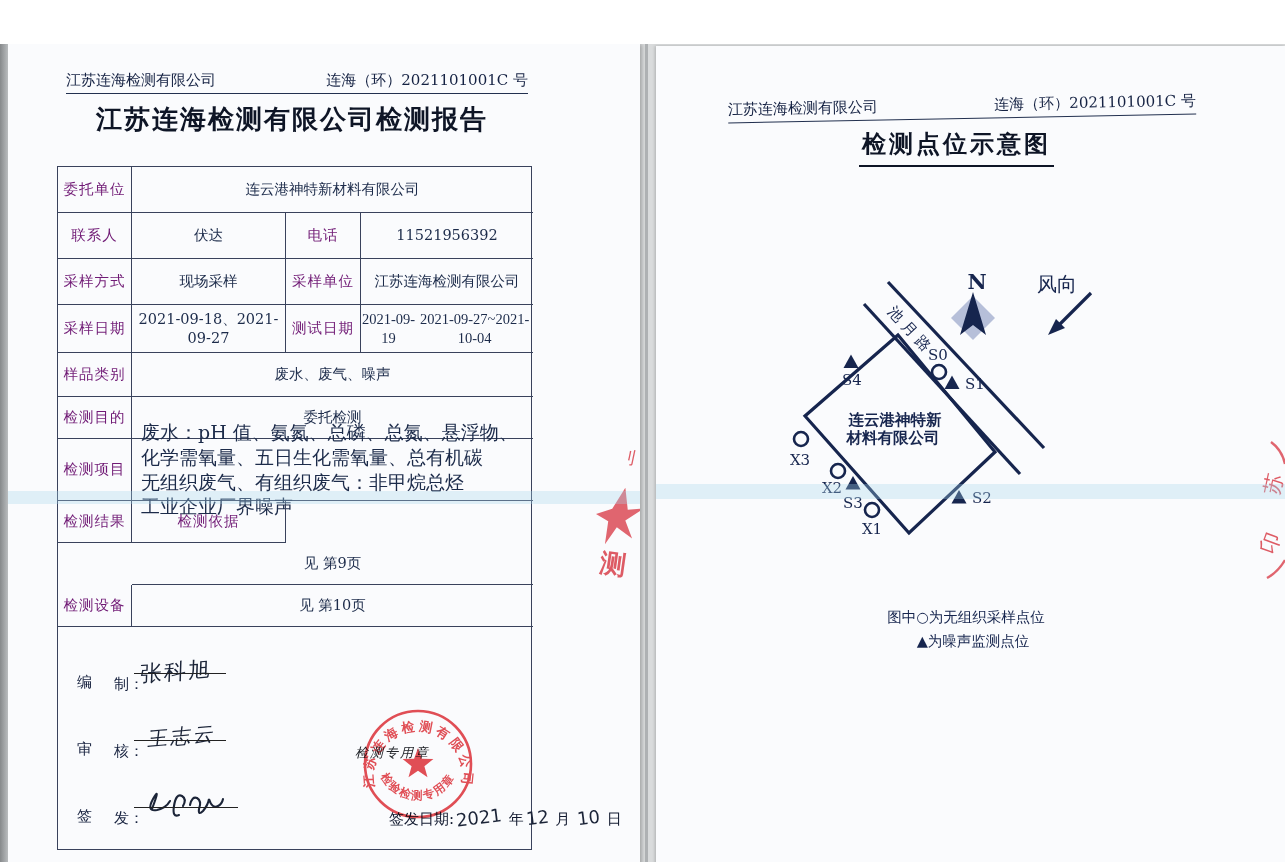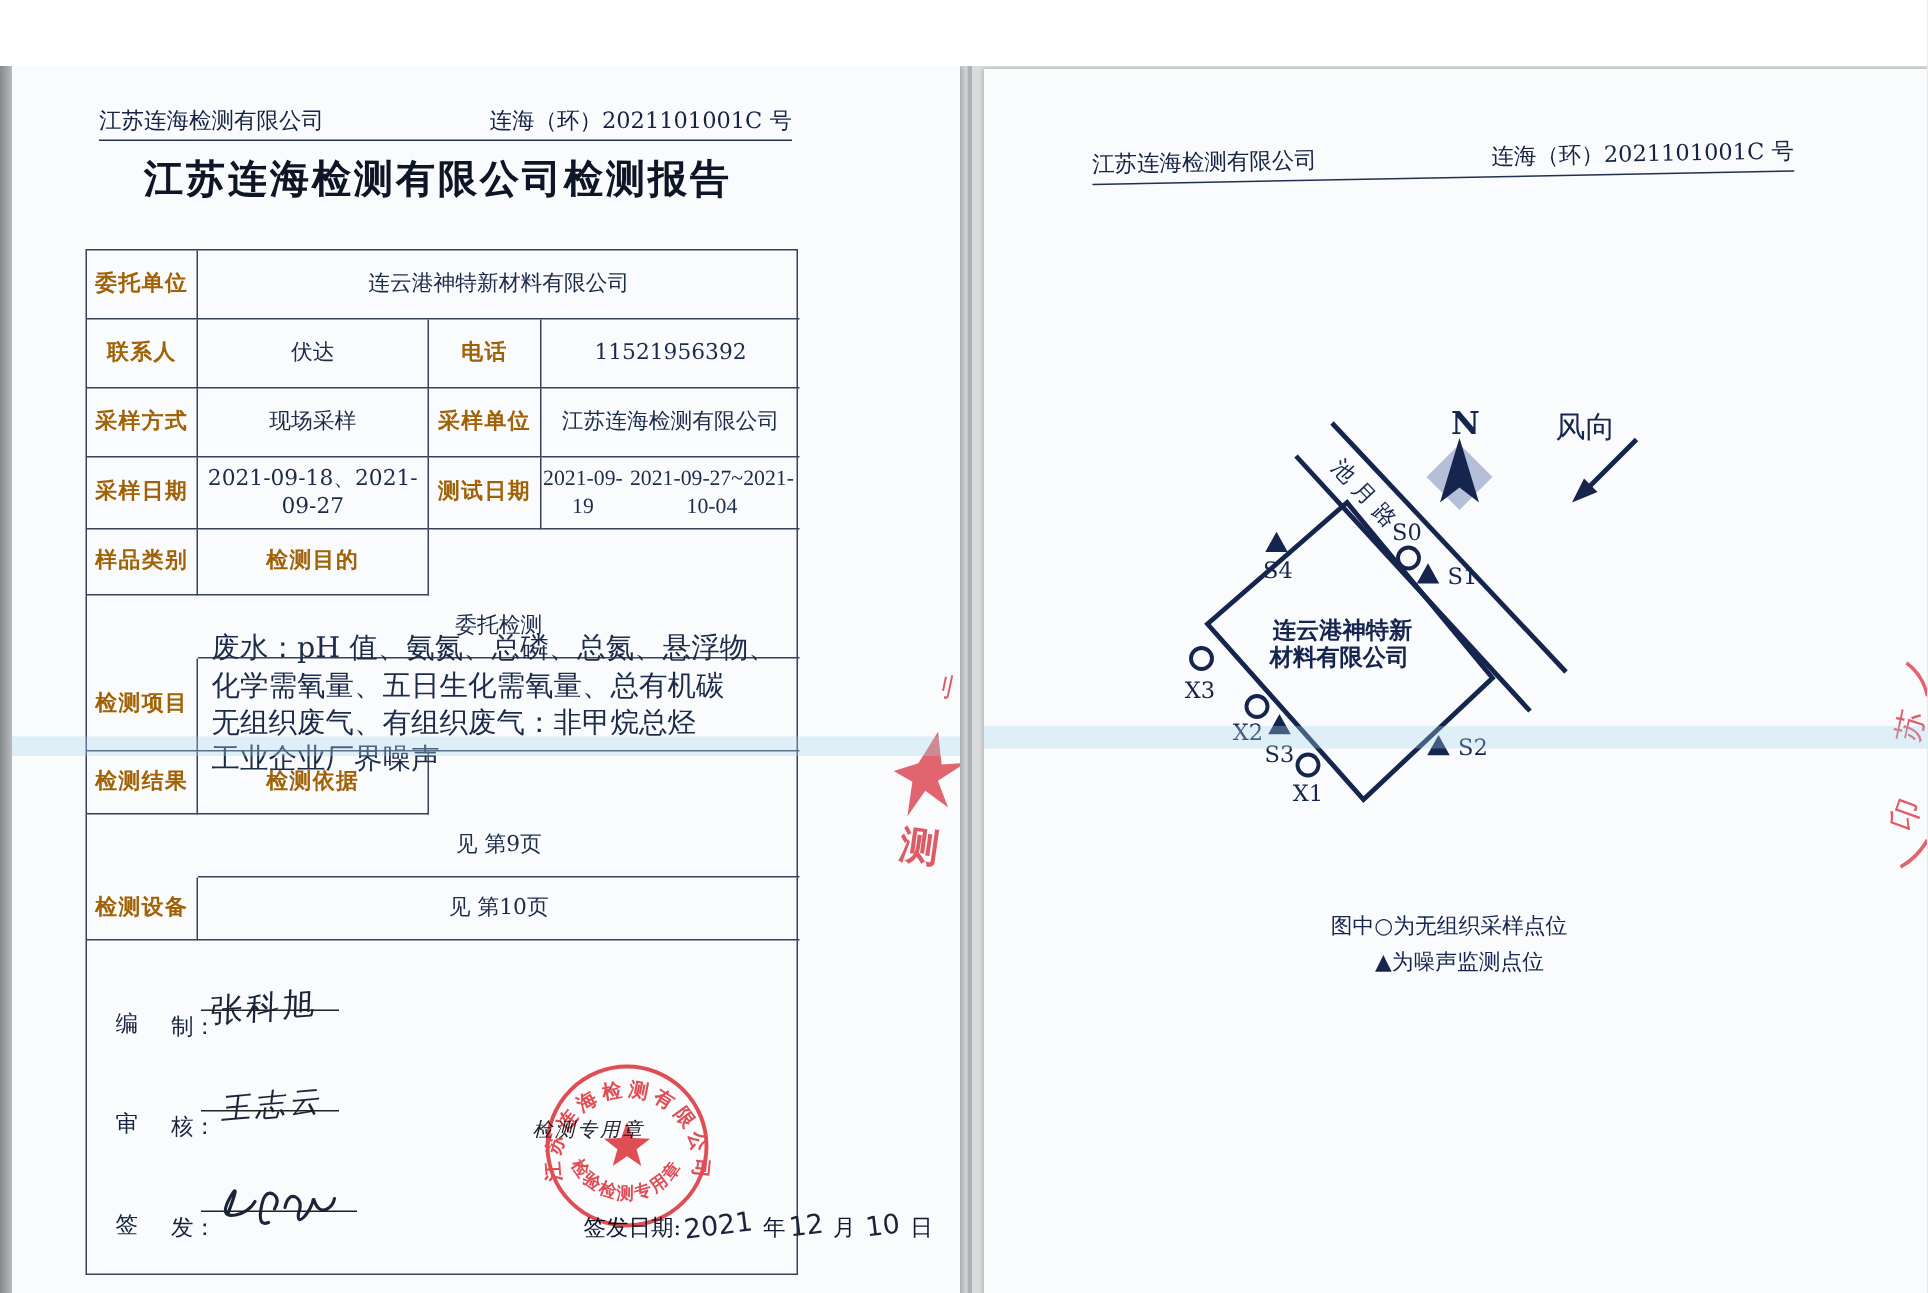--- a/index.html
+++ b/index.html
@@ -15,21 +15,21 @@
   .doc-title{position:absolute;text-align:center;font-size:26px;font-weight:bold;color:#0e1526;letter-spacing:2px;}
   .map-title{position:absolute;text-align:center;}
   .map-title span{display:inline-block;font-size:24px;font-weight:bold;letter-spacing:3px;color:#0e1526;border-bottom:2.2px solid #0e1526;padding:0 3px 5px;}
   
   .tbl{position:absolute;left:49px;top:122px;width:475px;height:684px;display:grid;
        grid-template-columns:74px 154px 75px 172px;
        grid-template-rows:46px 46px 46px 48px 44px 42px 62px 42px 42px 42px 224px;
        border:1.4px solid #39425c;box-sizing:border-box;font-size:14.5px;}
   .c{border-right:1.1px solid #39425c;border-bottom:1.1px solid #39425c;display:flex;align-items:center;justify-content:center;text-align:center;box-sizing:border-box;line-height:1.25;}
   .c.last{border-right:none;}
-  .c.key{font-weight:bold;letter-spacing:1px;color:#a16207;}
+  .c.key{font-weight:normal;letter-spacing:1px;color:#701a75;}
   .c.span3{grid-column:2/5;border-right:none;}
   .c.items{flex-direction:column;align-items:flex-start;justify-content:center;text-align:left;padding:3px 9px;font-size:19px;line-height:1.3;}
   .sigcell{grid-column:1/5;border:none;position:relative;}
   .sigrow-label{position:absolute;font-size:15px;color:#17223f;}
   .sigline{position:absolute;border-bottom:1.6px solid #222;}
   .hw{font-family:"DejaVu Sans","Liberation Sans",sans-serif;color:#1b2438;}
   .hw-name{position:absolute;font-size:22px;transform:rotate(-4deg) skewX(-6deg);letter-spacing:2px;font-weight:500;}
   .hw-name2{position:absolute;font-size:20px;transform:rotate(-5deg) skewX(-12deg);letter-spacing:3px;}
   .dateline{position:absolute;font-size:15px;color:#10182e;white-space:nowrap;}
   .dateline .hwd{display:inline-block;font-size:18px;transform:rotate(-7deg);margin:0 2px;font-family:"DejaVu Sans",sans-serif;color:#1b2438;}
@@ -68,20 +68,21 @@
 
       <div class="c key">采样日期</div>
       <div class="c">2021-09-18、2021-09-27</div>
       <div class="c key">测试日期</div>
       <div class="c last" style="flex-direction:row;font-family:Liberation Serif, serif;">
         <span>2021-09-19</span>
         <span>2021-09-27~2021-10-04</span>
       </div>
 
       <div class="c key">样品类别</div>
+      <div class="c span3 last">废水、废气、噪声</div>
 
       <div class="c key">检测目的</div>
       <div class="c span3 last">委托检测</div>
 
       <div class="c key">检测项目</div>
       <div class="c span3 last items">
         <span>废水：pH 值、氨氮、总磷、总氮、悬浮物、化学需氧量、五日生化需氧量、总有机碳</span>
         <span>无组织废气、有组织废气：非甲烷总烃</span>
         <span>工业企业厂界噪声</span>
       </div>
@@ -142,20 +143,23 @@
     <span class="seam-char" style="left:592px;top:503px;font-size:26px;transform:rotate(8deg);font-weight:bold;">测</span>
 
     <div class="scanband" style="top:447px;height:13px;"></div>
     <div class="footer-num" style="left:268px;top:831px;">3/9</div>
   </div>
 
   <div class="page page-right">
     <div class="hdr" style="left:72px;top:50px;width:468px;transform:rotate(-1.1deg);">
       <span>江苏连海检测有限公司</span>
       <span>连海（环）2021101001C 号</span>
+    </div>
+    <div class="map-title" style="left:0;right:28px;top:82px;">
+      <span>检测点位示意图</span>
     </div>
 
     <svg class="svgabs" style="left:104px;top:210px;" width="450" height="420" viewBox="760 210 450 420" font-family="DejaVu Serif, Liberation Serif, serif">
 
       <text x="977" y="243" text-anchor="middle" font-size="21" font-weight="bold" fill="#16254e">N</text>
       <polygon points="973,250 995,272 973,294 951,272" fill="#b6bfd9"></polygon>
       <path d="M973 246 L986 289 L973 279 L960 289 Z" fill="#16254e"></path>
 
       <text x="1057" y="245" text-anchor="middle" font-size="20" fill="#16254e">风向</text>
       <line x1="1091" y1="247" x2="1056" y2="282" stroke="#16254e" stroke-width="3.2"></line>

